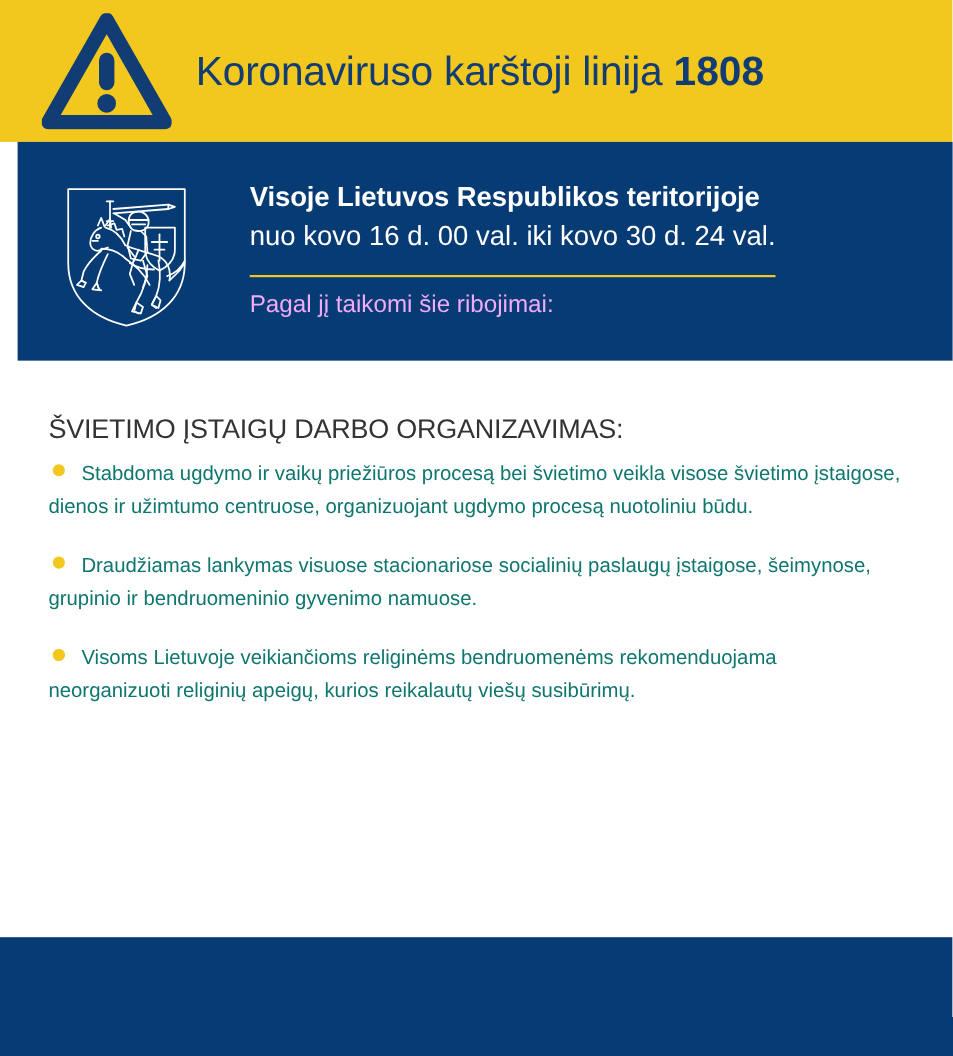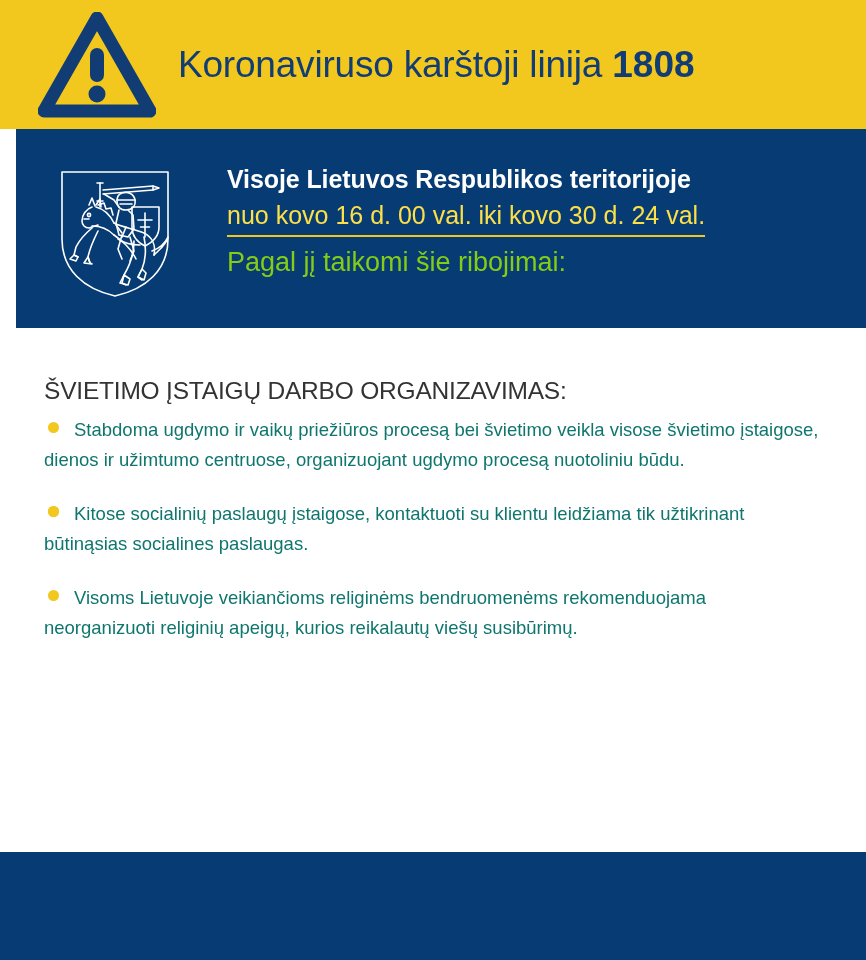--- a/index.html
+++ b/index.html
@@ -82,32 +82,32 @@
     font-size: 25px;
     font-weight: 700;
     line-height: 33px;
     letter-spacing: -0.1px;
     white-space: nowrap;
   }
   .announce-dates {
     font-size: 25px;
     font-weight: 400;
     line-height: 34px;
-    color: #fde047;
+    color: #ffffff;
     border-bottom: 2px solid #F2C81E;
     display: inline-block;
-    padding-bottom: 3px;
+    padding-bottom: 18px;
     margin-top: 2px;
     white-space: nowrap;
   }
   .announce-sub {
-    font-size: 27px;
+    font-size: 22px;
     font-weight: 400;
     line-height: 28px;
-    color: #84cc16;
+    color: #f0abfc;
     margin-top: 11px;
     white-space: nowrap;
   }
 
   
   .content {
     position: absolute;
     left: 0;
     top: 328px;
     width: 866px;
@@ -254,28 +254,28 @@
   <div class="content">
 
     <h2 class="section-heading">ŠVIETIMO ĮSTAIGŲ DARBO ORGANIZAVIMAS:</h2>
 
     <p class="bullet-item">
       <span class="bullet-dot"></span><span>Stabdoma ugdymo ir vaikų priežiūros procesą bei švietimo veikla visose švietimo įstaigose, dienos ir užimtumo centruose, organizuojant ugdymo procesą nuotoliniu būdu.</span>
     </p>
 
 
     <p class="bullet-item">
+      <span class="bullet-dot"></span><span>Draudžiamas lankymas visuose stacionariose socialinių paslaugų įstaigose, šeimynose, grupinio ir bendruomeninio gyvenimo namuose.</span>
+    </p>
+
+    <p class="bullet-item">
       <span class="bullet-dot"></span>
     </p>
 
     <p class="bullet-item">
-      <span class="bullet-dot"></span><span>Kitose socialinių paslaugų įstaigose, kontaktuoti su klientu leidžiama tik užtikrinant būtinąsias socialines paslaugas.</span>
-    </p>
-
-    <p class="bullet-item">
       <span class="bullet-dot"></span><span>Visoms Lietuvoje veikiančioms religinėms bendruomenėms rekomenduojama neorganizuoti religinių apeigų, kurios reikalautų viešų susibūrimų.</span>
     </p>
 
   </div>
 
   <div class="footer-band"></div>
 
 </div>
 
 </body></html>

